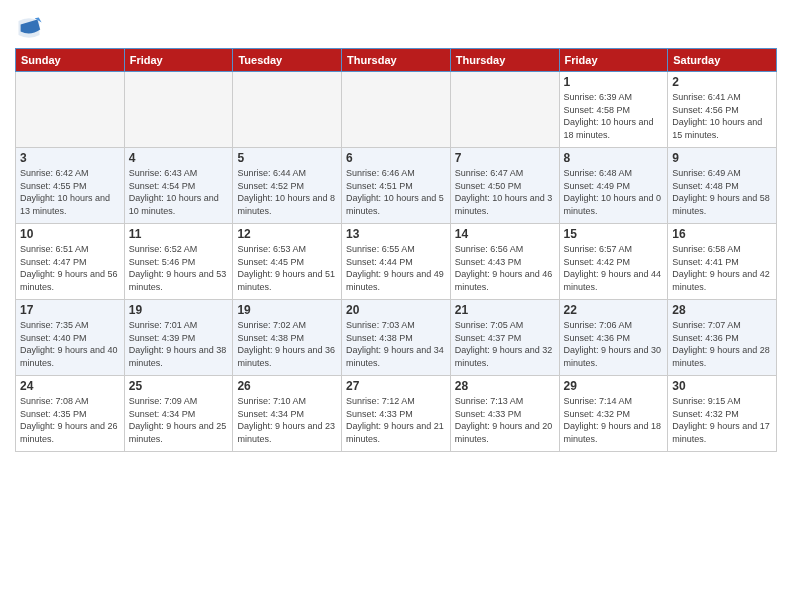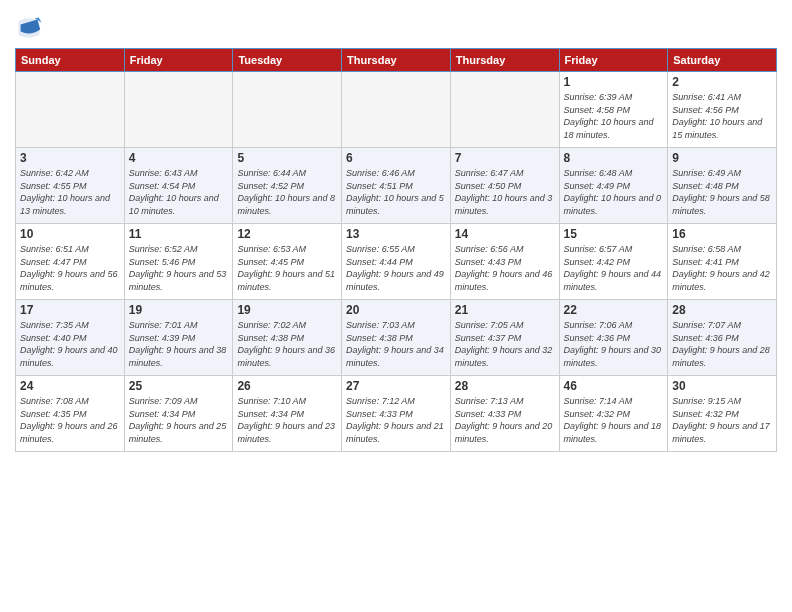--- a/index.html
+++ b/index.html
@@ -86,21 +86,20 @@
     .day-number {
       font-size: 12px;
       font-weight: bold;
       display: block;
       margin-bottom: 2px;
     }
     .day-info {
       font-size: 9px;
       line-height: 1.4;
       color: #444;
-      font-style: italic;
     }
   </style>
 </head>
 <body>
 
 <div class="page">
   <div class="header-row">
     <div class="logo">
       <svg class="logo-icon" viewBox="0 0 40 40">
         <rect x="0" y="0" width="40" height="40" fill="white"></rect>
@@ -336,21 +335,21 @@
 and 21 minutes.</div>
           </td>
           <td>
             <span class="day-number">28</span>
             <div class="day-info">Sunrise: 7:13 AM
 Sunset: 4:33 PM
 Daylight: 9 hours
 and 20 minutes.</div>
           </td>
           <td>
-            <span class="day-number">46</span>
+            <span class="day-number">29</span>
             <div class="day-info">Sunrise: 7:14 AM
 Sunset: 4:32 PM
 Daylight: 9 hours
 and 18 minutes.</div>
           </td>
           <td>
             <span class="day-number">30</span>
             <div class="day-info">Sunrise: 9:15 AM
 Sunset: 4:32 PM
 Daylight: 9 hours

